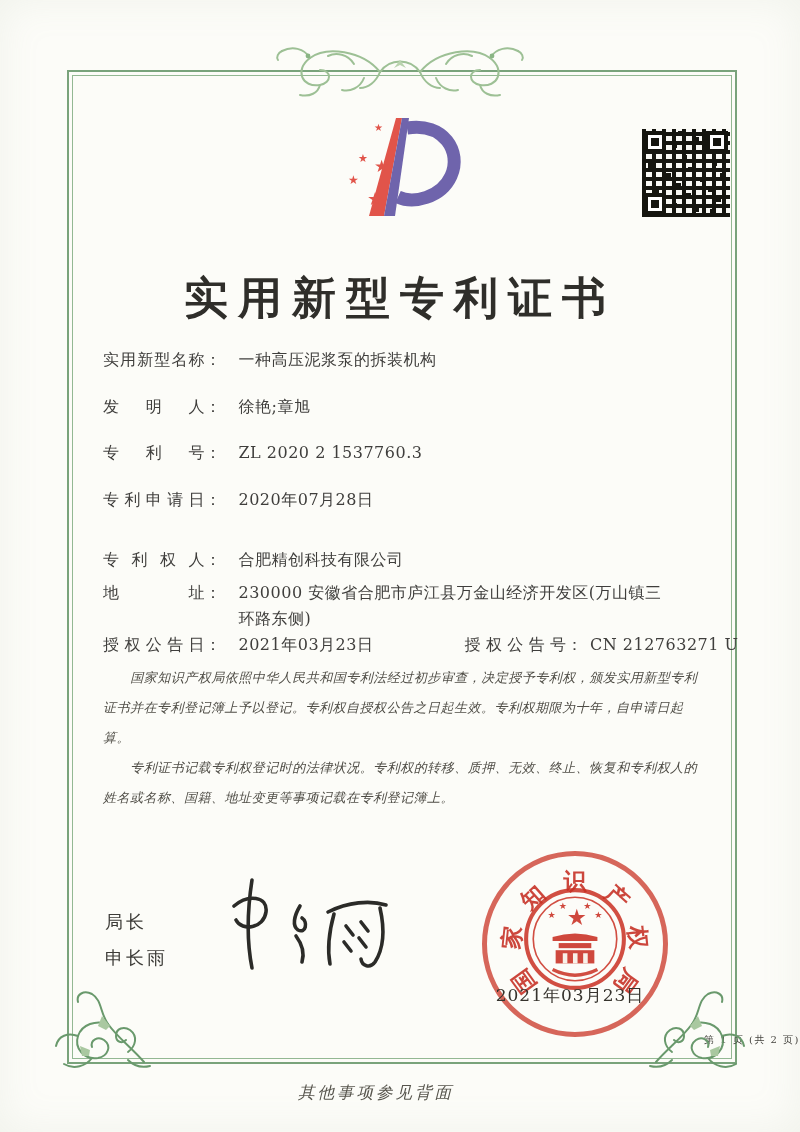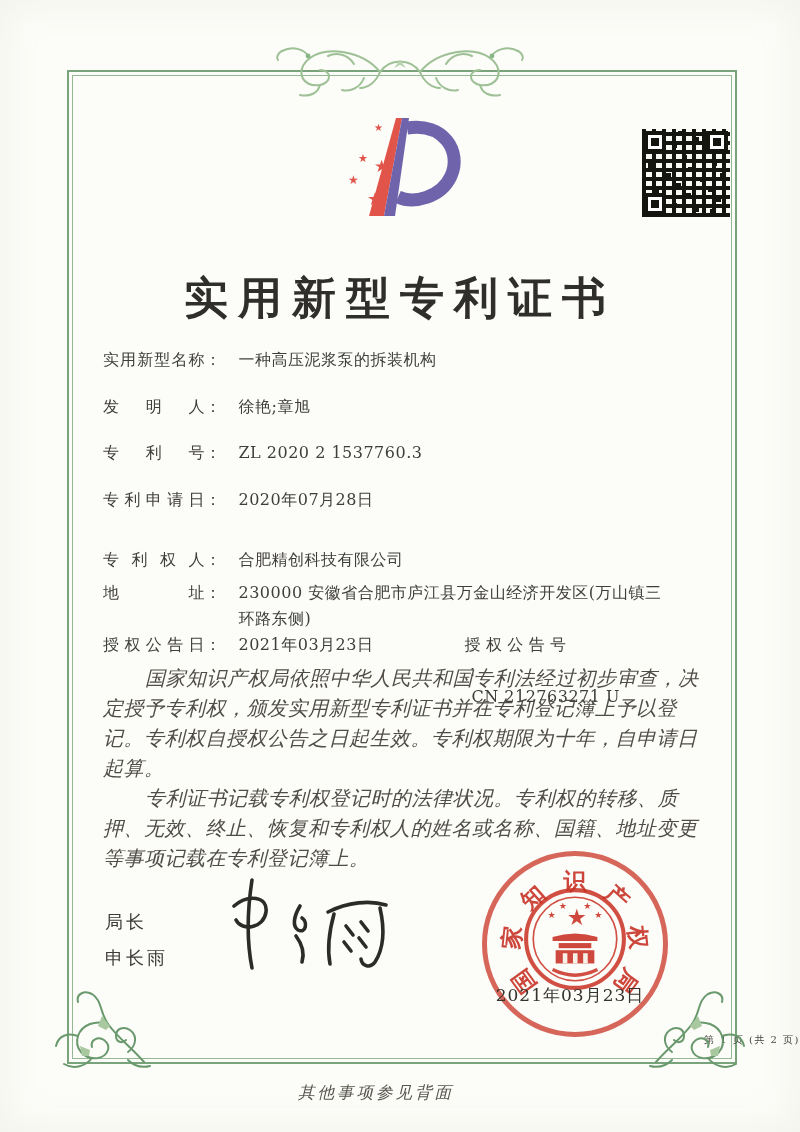--- a/index.html
+++ b/index.html
@@ -33,26 +33,26 @@
       30px 74px #15150f,52px 78px #15150f,68px 80px #15150f;}
 
   .title{position:absolute;left:0;top:240px;width:100%;text-align:center;font-size:44px;
          font-weight:600;letter-spacing:10px;color:#2f2e2a;}
 
   
   .row{position:absolute;left:103px;width:600px;display:flex;font-size:16px;letter-spacing:.5px;line-height:26px;}
   .lbl{flex:none;display:inline-block;width:102px;text-align:justify;text-align-last:justify;}
   .colon{flex:none;}
   .val{flex:1;margin-left:17px;position:relative;}
-  .pair2{position:absolute;left:226px;top:0;display:flex;white-space:nowrap;flex-direction:column;}
+  .pair2{position:absolute;left:226px;top:0;display:flex;white-space:nowrap;}
   .pair2 .lbl{width:102px;}
 
   
   .paras{position:absolute;left:103px;top:663px;width:597px;font-style:italic;
-         font-size:20px;line-height:30px;color:#4f4d46;letter-spacing:.5px;}
+         font-size:13px;line-height:30px;color:#4f4d46;letter-spacing:.5px;}
   .paras p{margin:0;text-indent:2.1em;}
 
   
   .signer-title{position:absolute;left:105px;top:910px;font-size:18px;letter-spacing:3px;color:#3c3b37;}
   .signer-name{position:absolute;left:105px;top:946px;font-size:18px;letter-spacing:3px;color:#3c3b37;}
   .sig{position:absolute;left:212px;top:872px;}
 
   
   .seal{position:absolute;left:482px;top:851px;width:176px;height:176px;border-radius:50%;
         border:5px solid rgba(206,60,46,.78);mix-blend-mode:multiply;}

